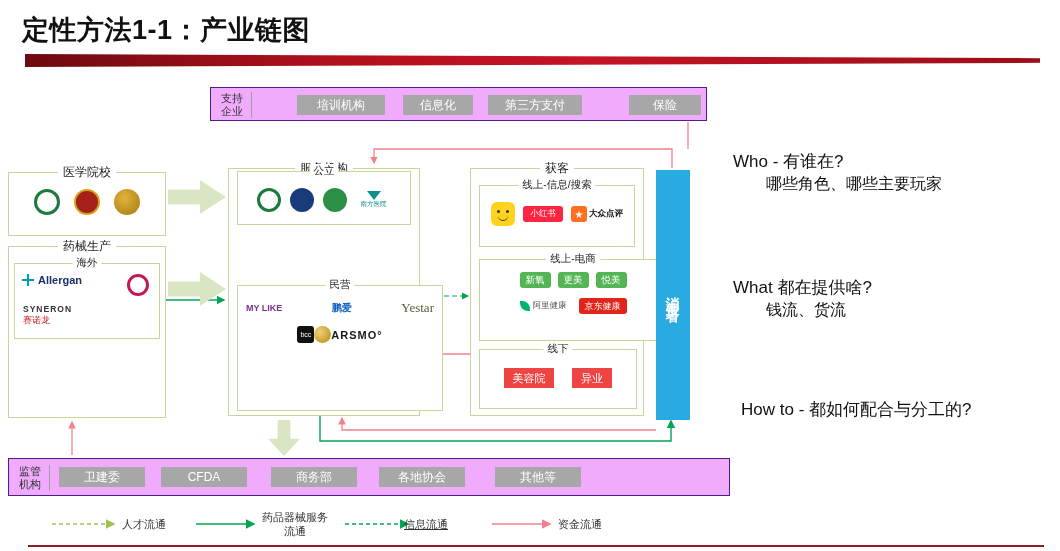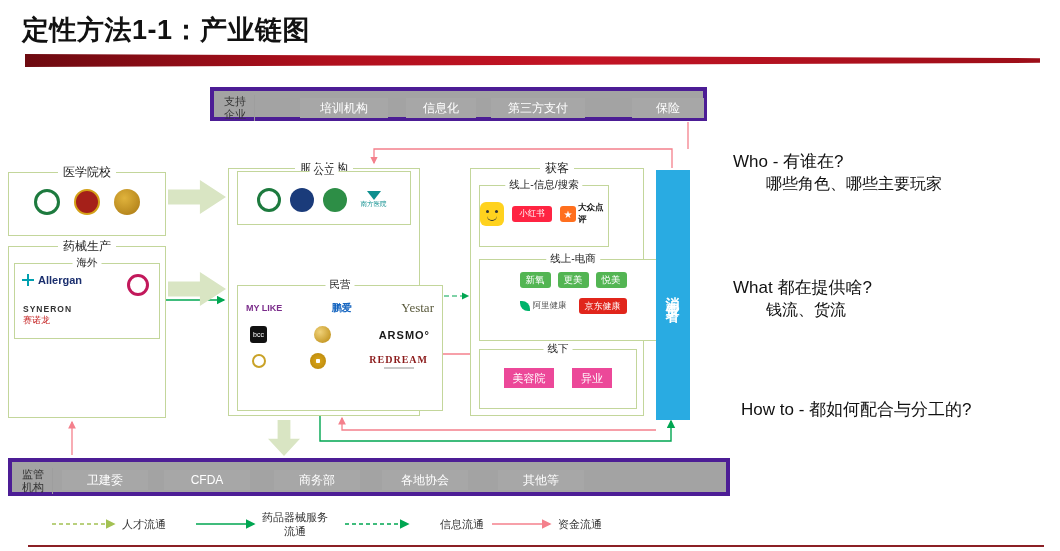--- a/index.html
+++ b/index.html
@@ -5,21 +5,21 @@
   * { margin:0; padding:0; box-sizing:border-box; }
   body { background:#ffffff; font-family:"Liberation Sans","DejaVu Sans",sans-serif; }
   .stage { position:relative; width:1060px; height:551px; background:#fff; overflow:hidden; }
 
   .title { position:absolute; left:22px; top:12px; font-size:27px; font-weight:bold; color:#111; letter-spacing:0.5px; }
   .red-swoosh { position:absolute; left:25px; top:54px; width:1015px; height:13px;
     background:linear-gradient(90deg,#6d0a10,#b00f1d 30%,#c41425 55%,#9c0e18);
     clip-path:polygon(0 0,100% 32%,100% 68%,0 100%); }
 
   
-  .strip { position:absolute; border:4px solid #4c1d95; background:#a3a3a3; }
+  .strip { position:absolute; border:1px solid #4c1d95; background:#f0abfc; }
   .strip .side-label { position:absolute; left:10px; top:4px; height:26px; padding-right:8px;
     border-right:1px solid #9e9e9e; font-size:11px; line-height:13px; color:#333; }
   .gbtn { position:absolute; top:7px; height:20px; background:#A7A7A7; color:#fff; font-size:12px;
     display:flex; align-items:center; justify-content:center; }
 
   
   .fbox { position:absolute; border:1.6px solid #C3D69B; background:#fff; }
   .fbox > .flabel { position:absolute; top:-9px; left:50%; transform:translateX(-50%);
     background:#fff; padding:0 5px; font-size:12px; color:#222; white-space:nowrap; }
   .subbox { position:absolute; border:1.4px solid #C3D69B; background:#fff; }
@@ -55,21 +55,21 @@
 
   .xhs { width:40px; height:16px; background:#ff2442; color:#fff; font-size:8.5px; border-radius:3px;
     display:flex; align-items:center; justify-content:center; flex:none; }
   .dp-ic { width:16px; height:16px; background:#ff6f1e; color:#fff; border-radius:3px; font-size:10px;
     display:flex; align-items:center; justify-content:center; flex:none; }
   .pill-g { height:16px; background:#53B553; color:#fff; font-size:9.5px; border-radius:3px;
     display:flex; align-items:center; justify-content:center; padding:0 6px; flex:none; }
   .jd { height:16px; background:#e1251b; color:#fff; font-size:9px; border-radius:3px;
     display:flex; align-items:center; justify-content:center; padding:0 6px; flex:none; }
   .leaf { width:10px; height:10px; background:#00b36b; border-radius:0 80% 0 80%; flex:none; }
-  .btn-gr { background:#ec4899; color:#fff; font-size:11px; display:flex; align-items:center;
+  .btn-gr { background:#ef4444; color:#fff; font-size:11px; display:flex; align-items:center;
     justify-content:center; flex:none; }
 
   .snow { position:relative; width:12px; height:12px; flex:none; }
   .snow::before { content:""; position:absolute; left:5px; top:0; width:2px; height:12px; background:#00a0af; }
   .snow::after { content:""; position:absolute; left:0; top:5px; width:12px; height:2px; background:#00a0af; }
 
   .bcc { width:17px; height:17px; background:#111; color:#fff; font-size:7px; border-radius:3px;
     display:flex; align-items:center; justify-content:center; flex:none; }
   .goldswirl { width:17px; height:17px; border-radius:50%;
     background:radial-gradient(circle at 35% 35%, #f0d27a, #b8860b); flex:none; }
@@ -179,40 +179,32 @@
       </div>
     </div>
 
     <div class="subbox" style="left:8px; top:116px; width:206px; height:126px;">
       <div class="flabel">民营</div>
       <div class="row" style="justify-content:space-between; padding:14px 8px 0 8px;">
         <span style="font-size:9px; font-weight:bold; color:#7b2d8b;">MY LIKE</span>
         <span style="font-size:10px; font-weight:bold; color:#1565c0;">鹏爱</span>
         <span style="font-size:13px; font-family:'Liberation Serif','DejaVu Serif',serif; color:#5a5a3c;">Yestar</span>
       </div>
-      <div class="row" style="justify-content:space-between; padding:10px 12px 0 12px;">
+      <div class="row" style="justify-content:center; padding:10px 12px 0 12px;">
         <span class="bcc">bcc</span>
         <span class="goldswirl"></span>
         <span style="font-size:11px; font-weight:800; color:#1a1a1a; letter-spacing:1px;">ARSMO°</span>
       </div>
-      <div class="row" style="justify-content:space-between; padding:10px 14px 0 14px;">
-        <span class="goldbadge"></span>
-        <span class="goldflower"></span>
-        <span style="text-align:center;">
-          <span style="display:block; font-size:10px; font-weight:bold; letter-spacing:1px; color:#8b1a1a; font-family:'Liberation Serif','DejaVu Serif',serif;">REDREAM</span>
-          <span style="display:block; width:30px; height:2px; margin:2px auto 0; background:#c9c9c9;"></span>
-        </span>
-      </div>
     </div>
   </div>
 
   <div class="fbox" style="left:470px; top:168px; width:174px; height:248px;">
     <div class="flabel">获客</div>
 
-    <div class="subbox" style="left:8px; top:16px; width:130px; height:62px;">
+    <div class="subbox" style="left:8px; top:16px; width:156px; height:62px;">
       <div class="flabel">线上-信息/搜索</div>
       <div class="row" style="justify-content:center; gap:8px; padding-top:16px;">
         <div class="soyoung"></div>
         <div class="xhs">小红书</div>
         <div class="row" style="gap:2px;">
           <span class="dp-ic">★</span>
           <span style="font-size:8.5px; font-weight:bold; color:#111;">大众点评</span>
         </div>
       </div>
     </div>
@@ -258,17 +250,17 @@
     <div class="gbtn" style="left:50px; top:8px; width:86px;">卫建委</div>
     <div class="gbtn" style="left:152px; top:8px; width:86px;">CFDA</div>
     <div class="gbtn" style="left:262px; top:8px; width:86px;">商务部</div>
     <div class="gbtn" style="left:370px; top:8px; width:86px;">各地协会</div>
     <div class="gbtn" style="left:486px; top:8px; width:86px;">其他等</div>
   </div>
 
   <div class="leg-label" style="left:122px; top:517px;">人才流通</div>
   <div class="leg-label" style="left:262px; top:510px;">药品器械服务</div>
   <div class="leg-label" style="left:284px; top:524px;">流通</div>
-  <div class="leg-label" style="left:440px; top:517px;">信息流通</div>
+  <div class="leg-label" style="left:404px; top:517px;text-decoration:underline;">信息流通</div>
   <div class="leg-label" style="left:558px; top:517px;">资金流通</div>
 
   <div class="bottom-line"></div>
 </div>
 
 </body></html>

